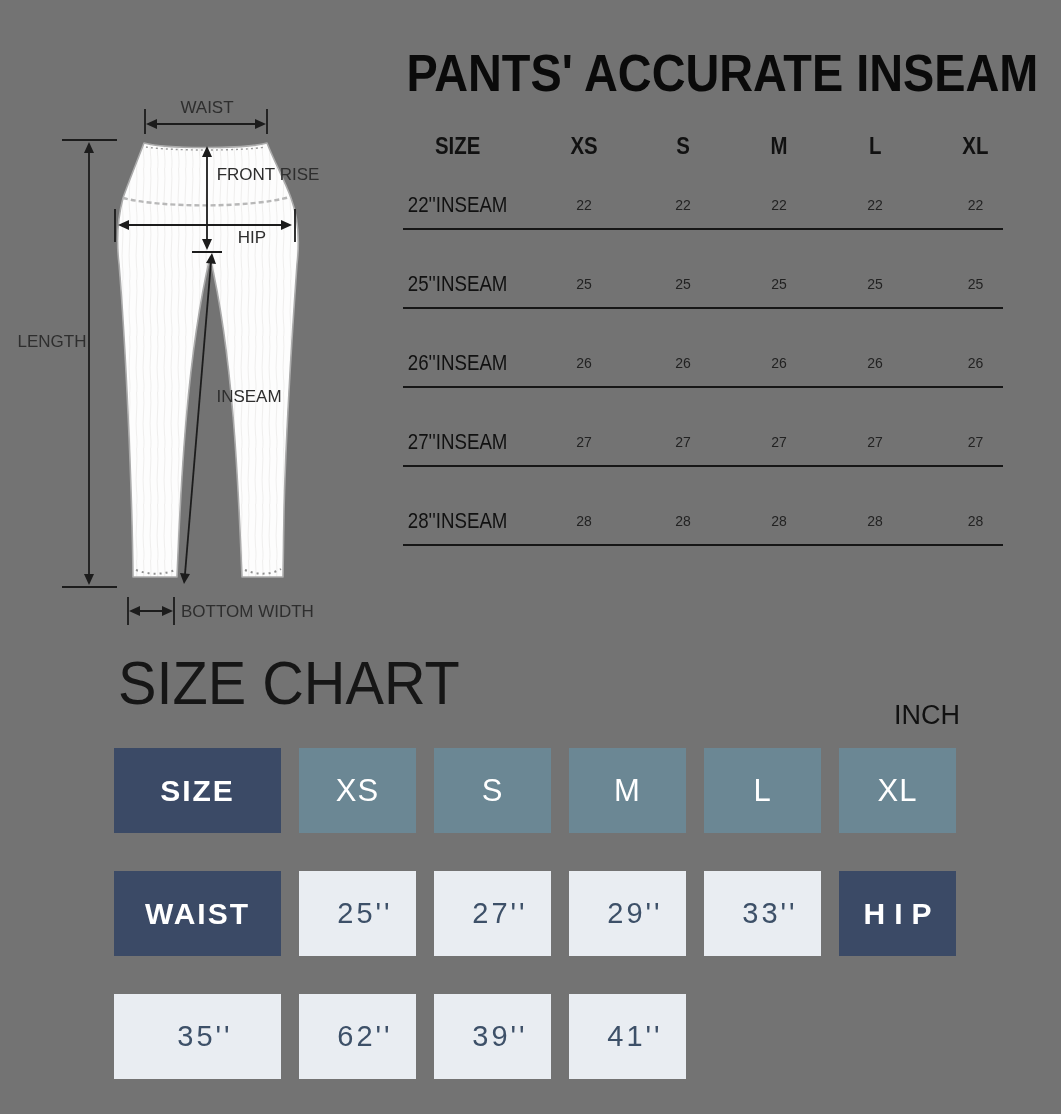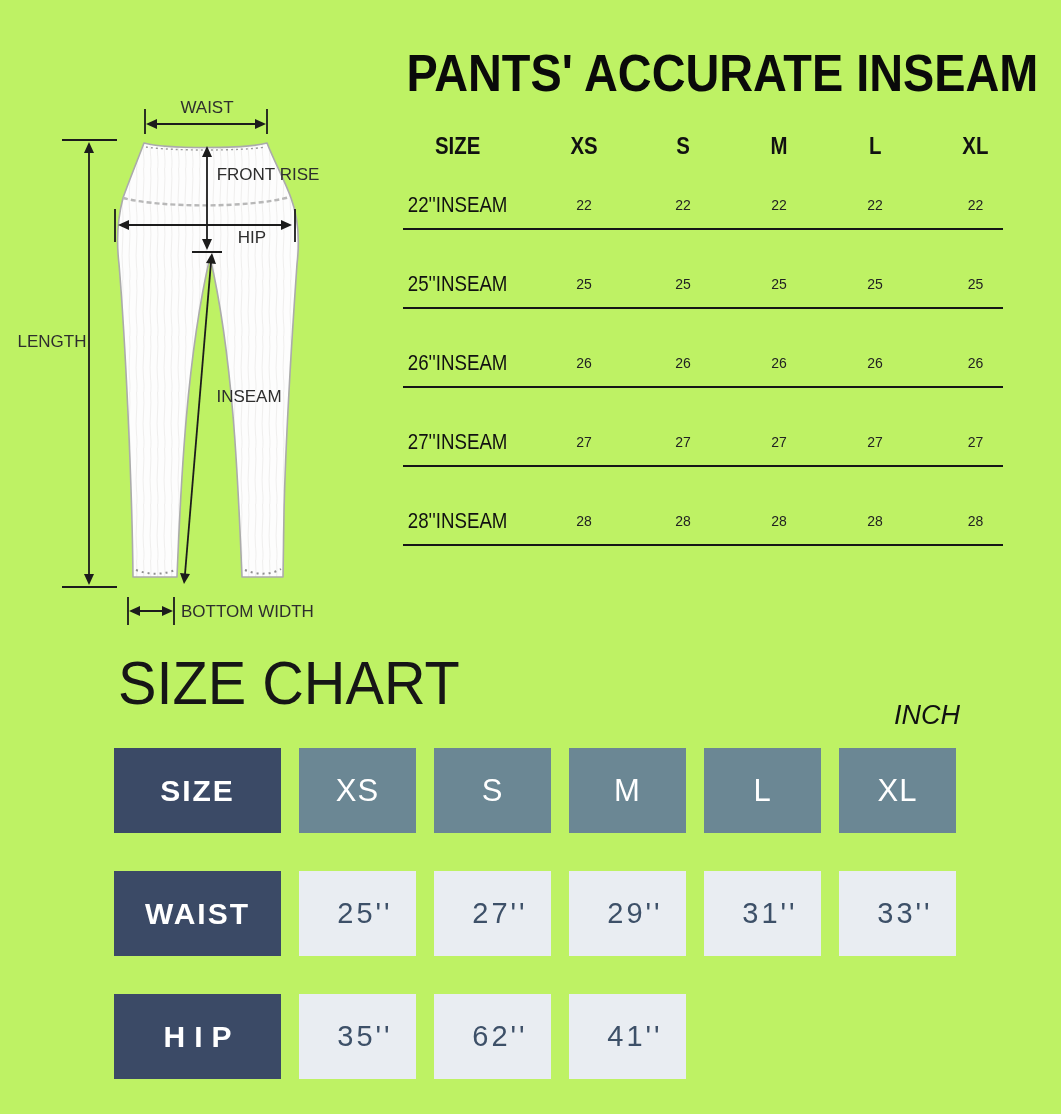--- a/index.html
+++ b/index.html
@@ -1,17 +1,17 @@
 <!DOCTYPE html>
 <html><head>
 <meta charset="utf-8">
 <style>
   html,body{margin:0;padding:0;background:#ffffff;}
   .canvas{
-    position:relative;width:1061px;height:1114px;background:#bef264;overflow:hidden;
+    position:relative;width:1061px;height:1114px;background:#737373;overflow:hidden;
     font-family:"Liberation Sans",sans-serif;color:#111;
   }
   
   .main-title{
     position:absolute;left:374px;top:46px;width:650px;text-align:center;
     font-size:52px;line-height:54px;font-weight:bold;white-space:nowrap;color:#0a0a0a;
     transform:scaleX(0.9);transform-origin:center;letter-spacing:0;
   }
   
   .inseam-table{position:absolute;left:383px;top:120px;width:645px;height:450px;}
@@ -22,21 +22,21 @@
   .ilabel{font-size:22px;font-weight:normal;}
   .ival{font-size:14px;color:#222;}
   .cond{display:inline-block;transform:scaleX(0.85);transform-origin:center;white-space:nowrap;}
   .sep{position:absolute;left:20px;width:600px;height:2px;background:#161616;}
   
   .size-chart-heading{
     position:absolute;left:118px;top:652px;font-size:62px;line-height:62px;font-weight:200;
     white-space:nowrap;color:#161616;transform:scaleX(0.93);transform-origin:left center;
   }
   .inch-label{position:absolute;left:860px;top:700px;width:100px;text-align:right;
-    font-size:27px;line-height:30px;color:#111;font-style:italic;}
+    font-size:27px;line-height:30px;color:#111;}
   
   .size-grid{
     position:absolute;left:114px;top:748px;display:grid;
     grid-template-columns:167px repeat(5,117px);column-gap:18px;row-gap:38px;
   }
   .cell{height:85px;display:flex;align-items:center;justify-content:center;white-space:nowrap;}
   .lab{background:#3b4a66;color:#ffffff;font-weight:bold;font-size:30px;letter-spacing:2px;}
   .hdr{background:#6b8794;color:#ffffff;font-size:31px;letter-spacing:1px;font-weight:400;}
   .val{background:#e9edf2;color:#3d5068;font-size:29px;letter-spacing:3px;font-weight:400;padding-left:15px;}
   .sp{letter-spacing:9px;padding-left:9px;}
@@ -193,22 +193,22 @@
     <div class="cell hdr">XS</div>
     <div class="cell hdr">S</div>
     <div class="cell hdr">M</div>
     <div class="cell hdr">L</div>
     <div class="cell hdr">XL</div>
 
     <div class="cell lab">WAIST</div>
     <div class="cell val">25''</div>
     <div class="cell val">27''</div>
     <div class="cell val">29''</div>
-    <div class="cell val">31''</div>
     <div class="cell val">33''</div>
 
     <div class="cell lab sp">HIP</div>
     <div class="cell val">35''</div>
     <div class="cell val">62''</div>
+    <div class="cell val">39''</div>
     <div class="cell val">41''</div>
   </div>
 
 </div>
 
 </body></html>

